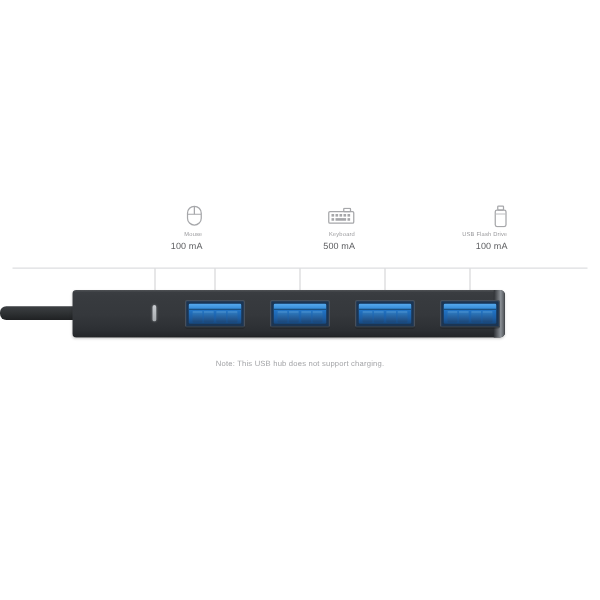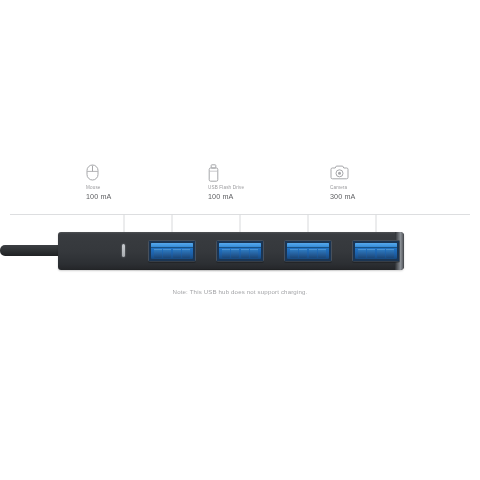--- a/index.html
+++ b/index.html
@@ -33,21 +33,21 @@
     display: flex;
     align-items: flex-start;
     justify-content: space-between;
   }
   .callout {
     width: 76px;
     margin-left: -14px;
     margin-right: -14px;
     display: flex;
     flex-direction: column;
-    align-items: flex-start;
+    align-items: flex-end;
     text-align: center;
   }
   .callout-icon {
     height: 17px;
     display: flex;
     align-items: center;
     justify-content: center;
     margin-bottom: 3px;
   }
   .callout-icon svg { display: block; }
@@ -248,46 +248,51 @@
         <svg width="13" height="17" viewBox="0 0 13 17">
           <rect x="1" y="1" width="11" height="15" rx="5.5" ry="5.5" fill="none" stroke="#a6a7aa" stroke-width="1"></rect>
           <line x1="6.5" y1="1.6" x2="6.5" y2="7.4" stroke="#a6a7aa" stroke-width="1"></line>
           <line x1="1.2" y1="7.4" x2="11.8" y2="7.4" stroke="#a6a7aa" stroke-width=".85"></line>
         </svg>
       </div>
       <div class="callout-name">Mouse</div>
       <div class="callout-value">100 mA</div>
     </div>
 
+    <div class="callout">
+      <div class="callout-icon">
+        <svg width="22" height="14" viewBox="0 0 22 14">
+          <rect x="1" y="3.2" width="20" height="9.3" rx="1" ry="1" fill="none" stroke="#a6a7aa" stroke-width="1"></rect>
+          <rect x="3.2" y="5.2" width="2.1" height="2.1" fill="#a6a7aa"></rect>
+          <rect x="6.4" y="5.2" width="2.1" height="2.1" fill="#a6a7aa"></rect>
+          <rect x="9.6" y="5.2" width="2.1" height="2.1" fill="#a6a7aa"></rect>
+          <rect x="12.8" y="5.2" width="2.1" height="2.1" fill="#a6a7aa"></rect>
+          <rect x="16.0" y="5.2" width="2.1" height="2.1" fill="#a6a7aa"></rect>
+          <rect x="3.2" y="8.5" width="2.1" height="2.1" fill="#a6a7aa"></rect>
+          <rect x="6.4" y="8.5" width="8.5" height="2.1" fill="#a6a7aa"></rect>
+          <rect x="16.0" y="8.5" width="2.1" height="2.1" fill="#a6a7aa"></rect>
+          <rect x="13.0" y="0.6" width="5.4" height="2.6" rx=".5" fill="none" stroke="#a6a7aa" stroke-width="1"></rect>
+        </svg>
+      </div>
+      <div class="callout-name">Keyboard</div>
+      <div class="callout-value">500 mA</div>
+    </div>
 
     <div class="callout">
       <div class="callout-icon">
         <svg width="11" height="18" viewBox="0 0 11 18">
           <rect x="3.2" y="0.8" width="4.6" height="3.2" rx=".6" fill="none" stroke="#a6a7aa" stroke-width="1"></rect>
           <rect x="1.2" y="4.0" width="8.6" height="13.2" rx="1.4" fill="none" stroke="#a6a7aa" stroke-width="1"></rect>
           <line x1="1.5" y1="7.2" x2="9.5" y2="7.2" stroke="#bcbdc0" stroke-width=".8"></line>
         </svg>
       </div>
       <div class="callout-name">USB Flash Drive</div>
       <div class="callout-value">100 mA</div>
     </div>
 
-    <div class="callout">
-      <div class="callout-icon">
-        <svg width="19" height="15" viewBox="0 0 19 15">
-          <path d="M1 4.4 a1.4 1.4 0 0 1 1.4-1.4 H5.2 L6.3 1.1 H12.7 L13.8 3 H16.6
-                   a1.4 1.4 0 0 1 1.4 1.4 V12.4 a1.4 1.4 0 0 1 -1.4 1.4 H2.4
-                   A1.4 1.4 0 0 1 1 12.4 Z" fill="none" stroke="#a6a7aa" stroke-width="1"></path>
-          <circle cx="9.5" cy="8.3" r="3.5" fill="none" stroke="#a6a7aa" stroke-width="1"></circle>
-          <circle cx="9.5" cy="8.3" r="1.5" fill="#a6a7aa"></circle>
-        </svg>
-      </div>
-      <div class="callout-name">Camera</div>
-      <div class="callout-value">300 mA</div>
-    </div>
 
   </div>
 
   <div id="cable"></div>
 
   <div id="hub">
     <div class="hub-shell">
       <div class="hub-top-gloss"></div>
       <div class="hub-endcap"></div>
     </div>

